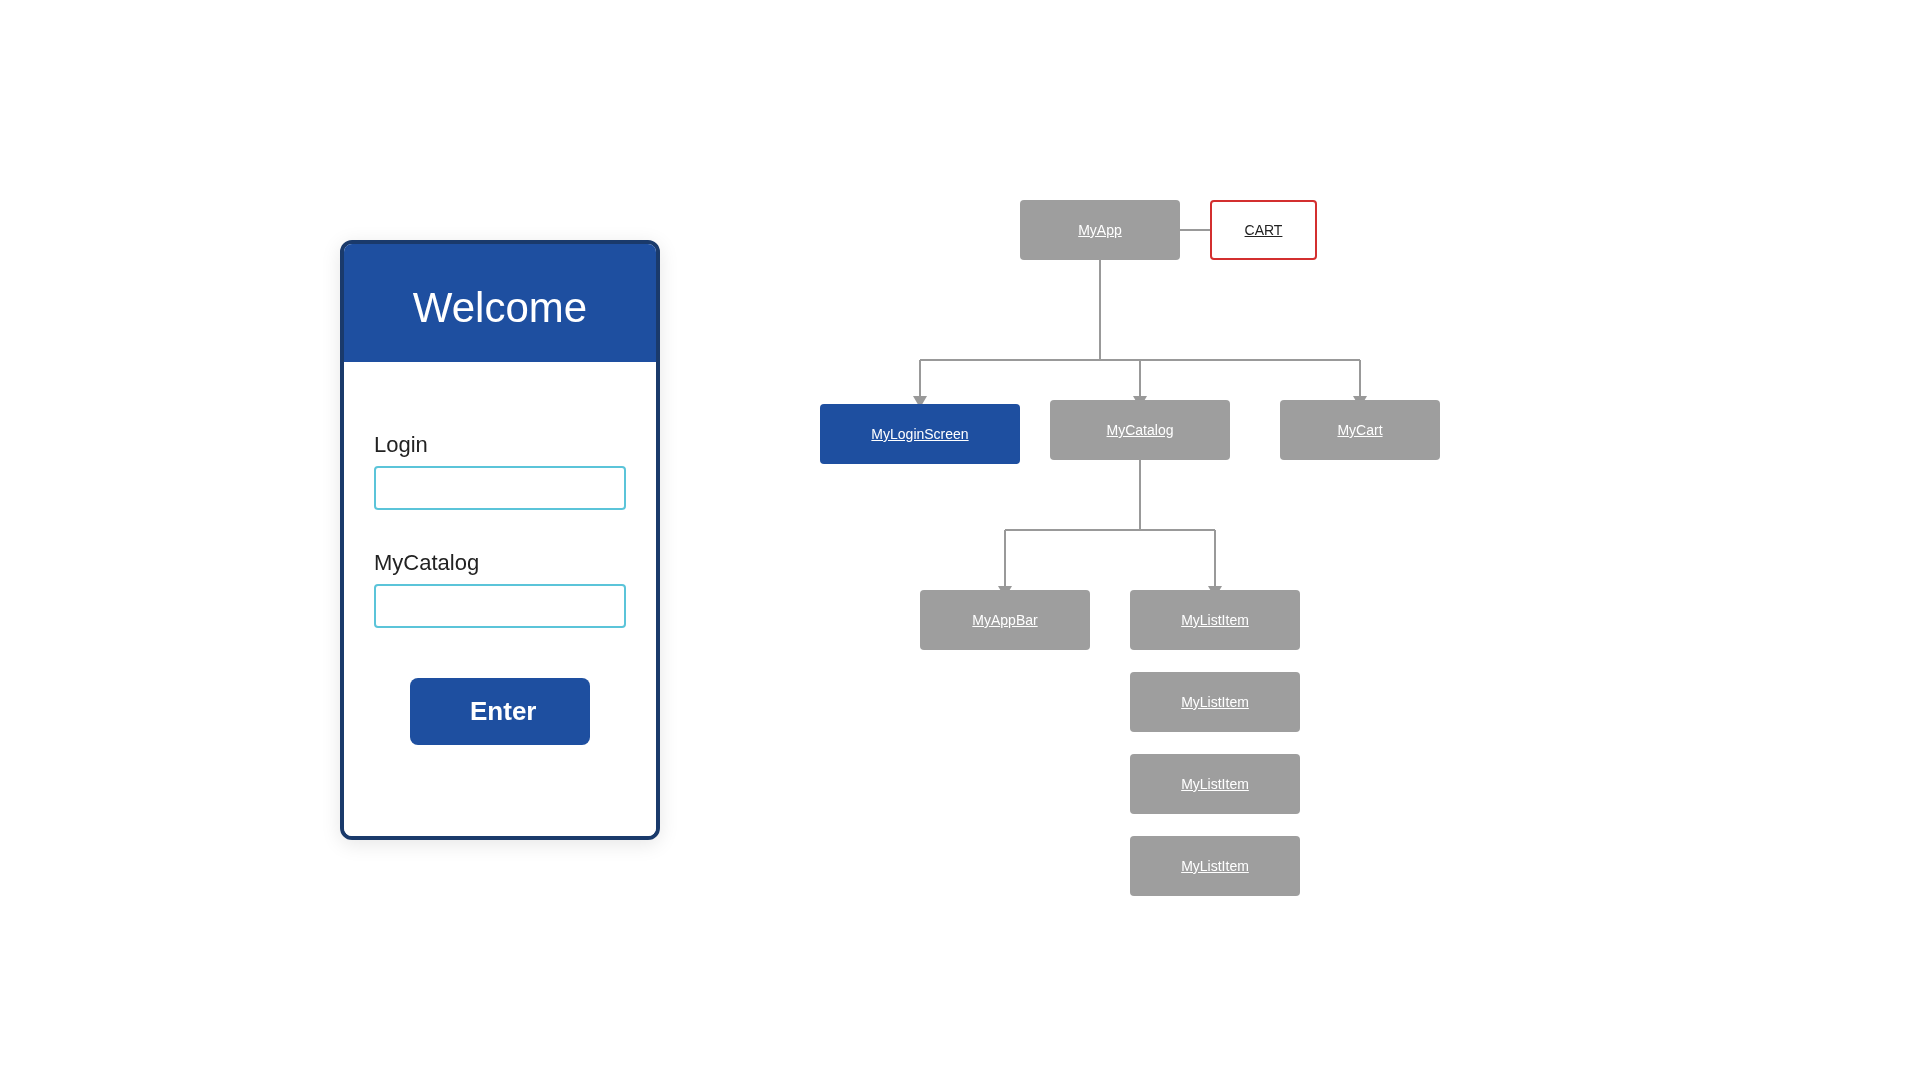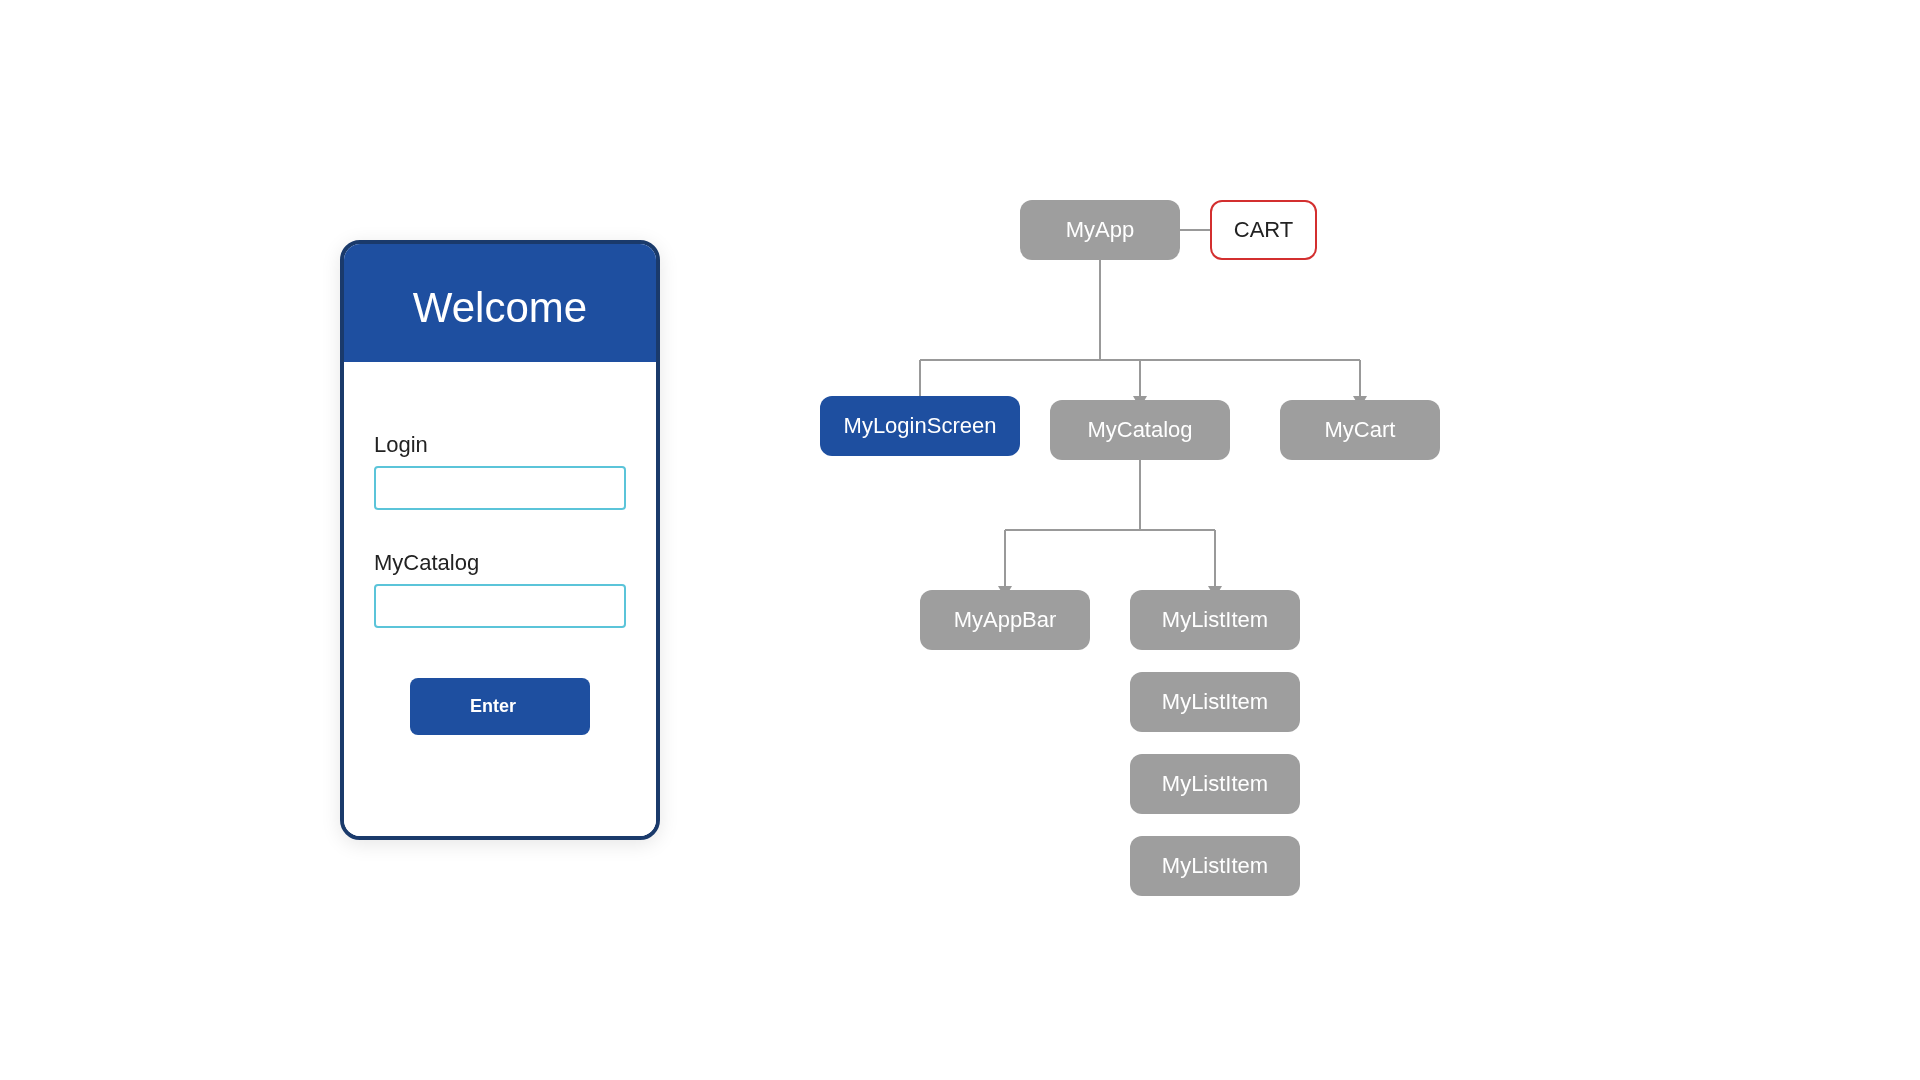--- a/index.html
+++ b/index.html
@@ -22,21 +22,21 @@
       gap: 160px;
       width: 100%;
       padding: 0 120px;
     }
 
     
     .phone {
       width: 320px;
       min-height: 600px;
       border: 4px solid #1a3a6b;
-      border-radius: 20px;
+      border-radius: 12px;
       overflow: hidden;
       background: #ffffff;
       display: flex;
       flex-direction: column;
       box-shadow: 0 4px 20px rgba(0,0,0,0.1);
     }
 
     .phone-header {
       background: #1e4fa0;
       padding: 40px 20px 30px;
@@ -84,54 +84,55 @@
     .login-group { margin-top: 10px; }
     .password-group { margin-top: 20px; }
 
     .enter-button {
       margin-top: 50px;
       background: #1e4fa0;
       color: #ffffff;
       border: none;
       border-radius: 8px;
       padding: 18px 60px;
-      font-size: 18px;
+      font-size: 26px;
       font-weight: 600;
       cursor: pointer;
       align-self: center;
       display: block;
       width: 180px;
-      text-align: left;
+      text-align: right;
     }
 
     
     .diagram {
       position: relative;
       width: 760px;
       height: 680px;
       flex-shrink: 0;
     }
 
     .diagram svg {
       position: absolute;
       top: 0; left: 0;
       width: 100%;
       height: 100%;
       overflow: visible;
     }
 
     .node {
       position: absolute;
-      border-radius: 12px;
+      border-radius: 4px;
       display: flex;
       align-items: center;
       justify-content: center;
-      font-size: 22px;
+      font-size: 14px;
       font-weight: 500;
       color: #fff;
+      text-decoration: underline;
     }
 
     .node-gray {
       background: #9e9e9e;
       color: #fff;
     }
 
     .node-blue {
       background: #1e4fa0;
       color: #fff;
@@ -139,21 +140,21 @@
 
     .node-outlined {
       background: #fff;
       border: 2px solid #d32f2f;
       color: #222;
     }
 
     
     .n-myapp    { width: 160px; height: 60px; left: 200px; top: 0; }
     .n-cart     { width: 107px; height: 60px; left: 390px; top: 0; }
-    .n-login    { width: 200px; height: 60px; left: 0;    top: 196px; }
+    .n-login    { width: 200px; height: 60px; left: 0;    top: 204px; }
     .n-catalog  { width: 180px; height: 60px; left: 230px; top: 200px; }
     .n-mycart   { width: 160px; height: 60px; left: 460px; top: 200px; }
     .n-appbar   { width: 170px; height: 60px; left: 100px; top: 390px; }
     .n-listitem1 { width: 170px; height: 60px; left: 310px; top: 390px; }
     .n-listitem2 { width: 170px; height: 60px; left: 310px; top: 472px; }
     .n-listitem3 { width: 170px; height: 60px; left: 310px; top: 554px; }
     .n-listitem4 { width: 170px; height: 60px; left: 310px; top: 636px; }
   </style>
 </head>
 <body>

